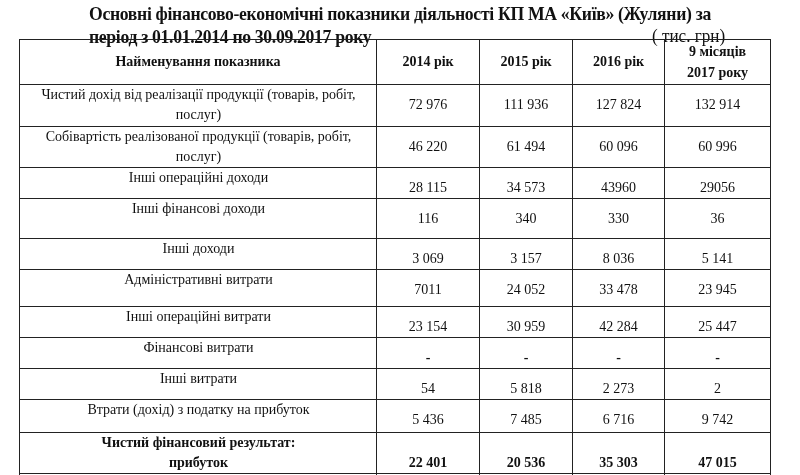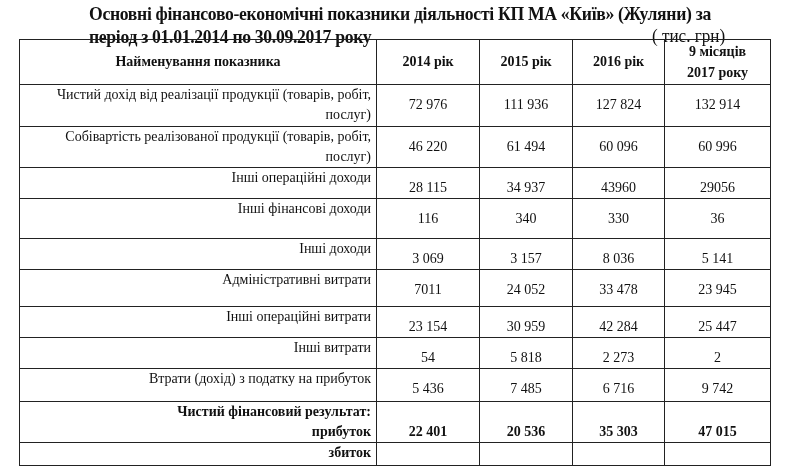--- a/index.html
+++ b/index.html
@@ -65,21 +65,21 @@
     vertical-align: top;
     line-height: 20px;
   }
   table.fin th {
     font-weight: bold;
     text-align: center;
     vertical-align: middle;
     font-size: 14px;
   }
   table.fin td.name {
-    text-align: right;
+    text-align: center;
     padding-left: 6px;
   }
   table.fin td.val {
     text-align: center;
     padding-top: 10px;
   }
   .bold { font-weight: bold; }
   td.bottom { vertical-align: bottom !important; padding-bottom: 3px; }
 </style>
 </head>
@@ -120,21 +120,21 @@
     <tr style="height:41px">
       <td class="name">Собівартість реалізованої продукції (товарів, робіт, послуг)</td>
       <td class="val">46 220</td>
       <td class="val">61 494</td>
       <td class="val">60 096</td>
       <td class="val">60 996</td>
     </tr>
     <tr style="height:23px">
       <td class="name">Інші операційні доходи</td>
       <td class="val">28 115</td>
-      <td class="val">34 937</td>
+      <td class="val">34 573</td>
       <td class="val">43960</td>
       <td class="val">29056</td>
     </tr>
     <tr style="height:40px">
       <td class="name">Інші фінансові доходи</td>
       <td class="val">116</td>
       <td class="val">340</td>
       <td class="val">330</td>
       <td class="val">36</td>
     </tr>
@@ -151,20 +151,27 @@
       <td class="val">24 052</td>
       <td class="val">33 478</td>
       <td class="val">23 945</td>
     </tr>
     <tr style="height:15px">
       <td class="name">Інші операційні витрати</td>
       <td class="val">23 154</td>
       <td class="val">30 959</td>
       <td class="val">42 284</td>
       <td class="val">25 447</td>
+    </tr>
+    <tr style="height:23px">
+      <td class="name">Фінансові витрати</td>
+      <td class="val bold">-</td>
+      <td class="val bold">-</td>
+      <td class="val bold">-</td>
+      <td class="val bold">-</td>
     </tr>
     <tr style="height:23px">
       <td class="name">Інші витрати</td>
       <td class="val">54</td>
       <td class="val">5 818</td>
       <td class="val">2 273</td>
       <td class="val">2</td>
     </tr>
     <tr style="height:33px">
       <td class="name">Втрати (дохід) з податку на прибуток</td>

